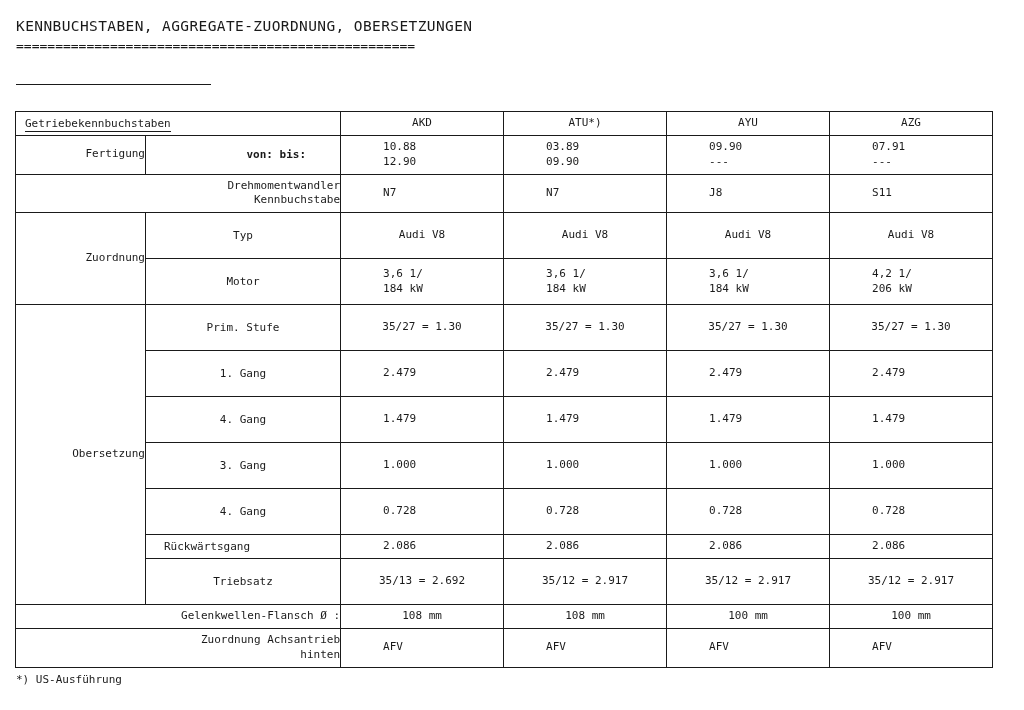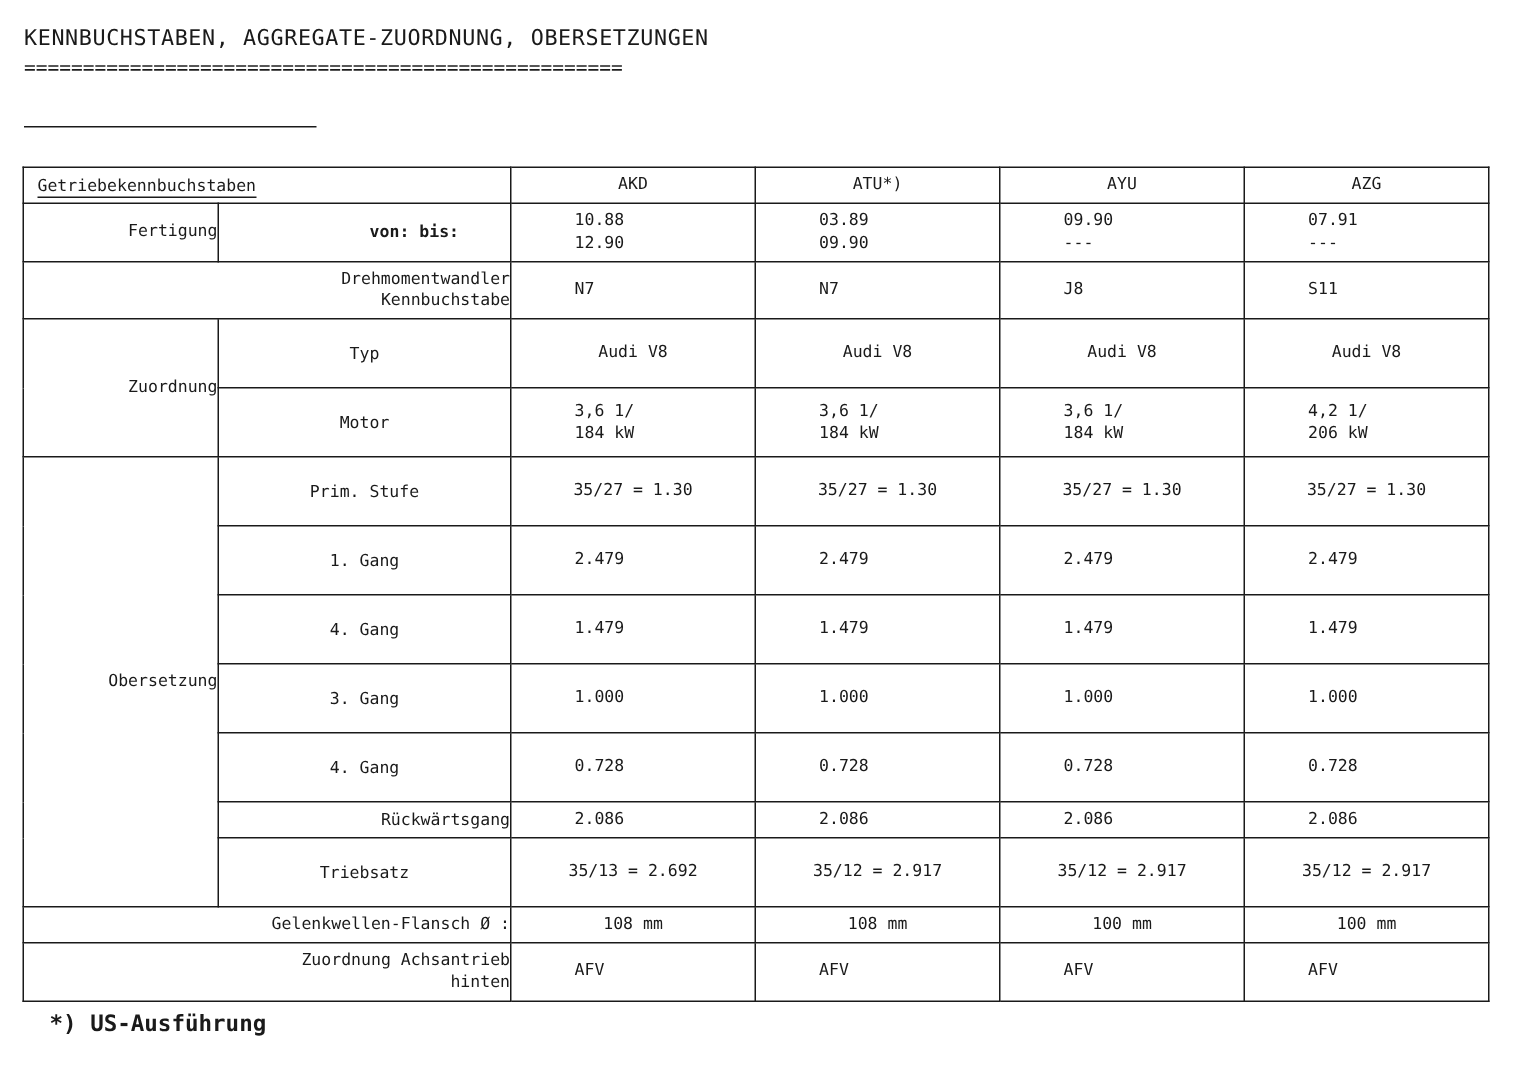--- a/index.html
+++ b/index.html
@@ -88,21 +88,21 @@
   }
   .lab-u span {
     border-bottom: 1px solid #1a1a1a;
     padding-bottom: 1px;
   }
   .sub-c {
     text-align: center;
     padding: 16px 0;
   }
   .sub-l {
-    text-align: right;
+    text-align: left;
     padding: 4px 0 4px 18px;
   }
   .sub-r {
     text-align: right;
     padding: 4px 34px 4px 0;
     font-weight: bold;
   }
   .val {
     text-align: center;
     padding: 4px 0;
@@ -112,25 +112,24 @@
   .val-left {
     text-align: left;
     padding: 4px 0 4px 42px;
     line-height: 1.35;
     white-space: pre-line;
   }
   .row-tall td { height: 44px; }
 
   .footnote {
     position: absolute;
-    left: 33px;
+    left: 16px;
     top: 673px;
-    font-size: 15px;
+    font-size: 11px;
     white-space: nowrap;
-    font-weight: bold;
   }
 </style>
 </head>
 <body>
 
 <div class="page">
 
   <div class="doc-title">KENNBUCHSTABEN, AGGREGATE-ZUORDNUNG, OBERSETZUNGEN</div>
   <div class="title-rule">===================================================</div>
   <div class="section-underline"></div>

